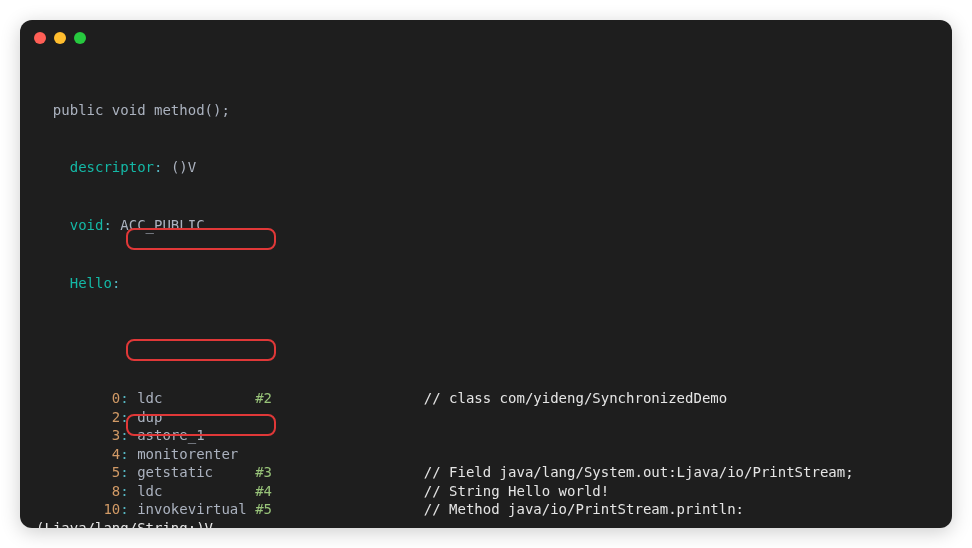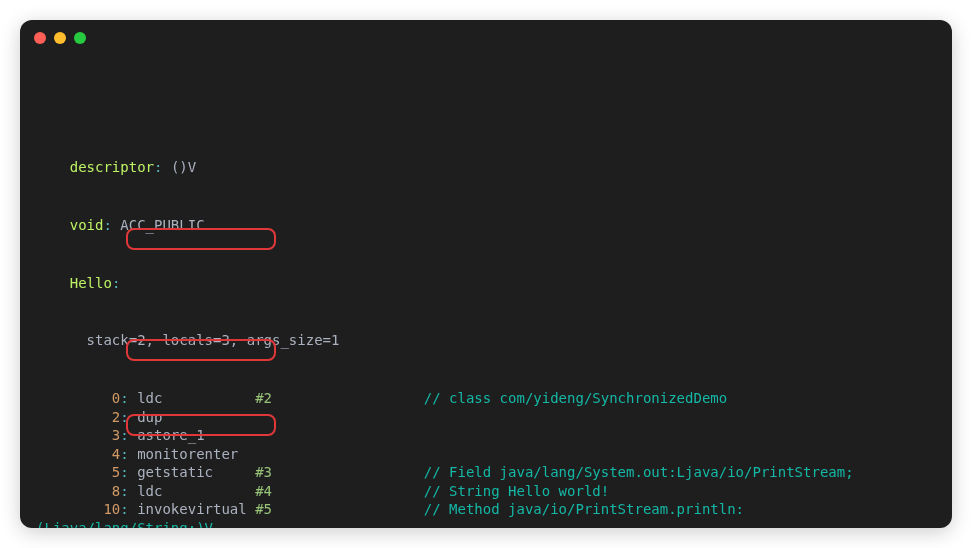--- a/index.html
+++ b/index.html
@@ -43,44 +43,44 @@
       white-space: pre;
       position: relative;
     }
     .line {
       display: flex;
       height: 18.5px;
       align-items: center;
       position: relative;
     }
     .c-white { color: #abb2bf; }
-    .c-red { color: #bef264; }
+    .c-red { color: #14b8a6; }
     .c-teal { color: #56b6c2; }
     .c-orange { color: #d19a66; }
     .c-green { color: #98c379; }
-    .c-gray { color: #14b8a6; }
+    .c-gray { color: #e5e5e5; }
     .highlight-box {
       position: absolute;
       border: 2.5px solid #e03838;
       border-radius: 8px;
       pointer-events: none;
       z-index: 10;
     }
   </style>
 </head>
 <body>
 
 <div class="window">
   <div class="titlebar">
     <div class="dot dot-red"></div>
     <div class="dot dot-yellow"></div>
     <div class="dot dot-green"></div>
   </div>
   <div class="content">
-    <div class="line"><span class="c-white">  </span></div>
+    <div class="line"><span class="c-white">  </span><span class="c-white">public void method();</span></div>
     <div class="line"><span class="c-white">    </span><span class="c-red">descriptor</span><span class="c-teal">: </span><span class="c-white">()V</span></div>
     <div class="line"><span class="c-white">    </span><span class="c-red">void</span><span class="c-teal">: </span><span class="c-white">ACC_PUBLIC</span></div>
     <div class="line"><span class="c-white">    </span><span class="c-red">Hello</span><span class="c-teal">:</span></div>
-    <div class="line"><span class="c-white">      </span><span class="c-white">stack=2, locals=3, args_size=1</span></div>
+    <div class="line"><span class="c-white">      </span></div>
     <div id="instructions-container"><div class="line"><span class="c-orange">         0</span><span class="c-teal">: </span><span class="c-white">ldc           </span><span class="c-green">#2</span><span class="c-white">                  </span><span class="c-gray">// class com/yideng/SynchronizedDemo</span></div><div class="line"><span class="c-orange">         2</span><span class="c-teal">: </span><span class="c-white">dup</span></div><div class="line"><span class="c-orange">         3</span><span class="c-teal">: </span><span class="c-white">astore_1</span></div><div class="line"><span class="c-orange">         4</span><span class="c-teal">: </span><span class="c-white">monitorenter</span></div><div class="line"><span class="c-orange">         5</span><span class="c-teal">: </span><span class="c-white">getstatic     </span><span class="c-green">#3</span><span class="c-white">                  </span><span class="c-gray">// Field java/lang/System.out:Ljava/io/PrintStream;</span></div><div class="line"><span class="c-orange">         8</span><span class="c-teal">: </span><span class="c-white">ldc           </span><span class="c-green">#4</span><span class="c-white">                  </span><span class="c-gray">// String Hello world!</span></div><div class="line"><span class="c-orange">        10</span><span class="c-teal">: </span><span class="c-white">invokevirtual </span><span class="c-green">#5</span><span class="c-white">                  </span><span class="c-gray">// Method java/io/PrintStream.println:</span></div><div class="line"><span class="c-gray">(Ljava/lang/String;)V</span></div></div>
     <div id="highlights-container"><div class="highlight-box" style="top: 172px; left: 106px; width: 150px; height: 22px;"></div><div class="highlight-box" style="top: 283px; left: 106px; width: 150px; height: 22px;"></div><div class="highlight-box" style="top: 358px; left: 106px; width: 150px; height: 22px;"></div></div>
   </div>
 </div>
 
 </body></html>

